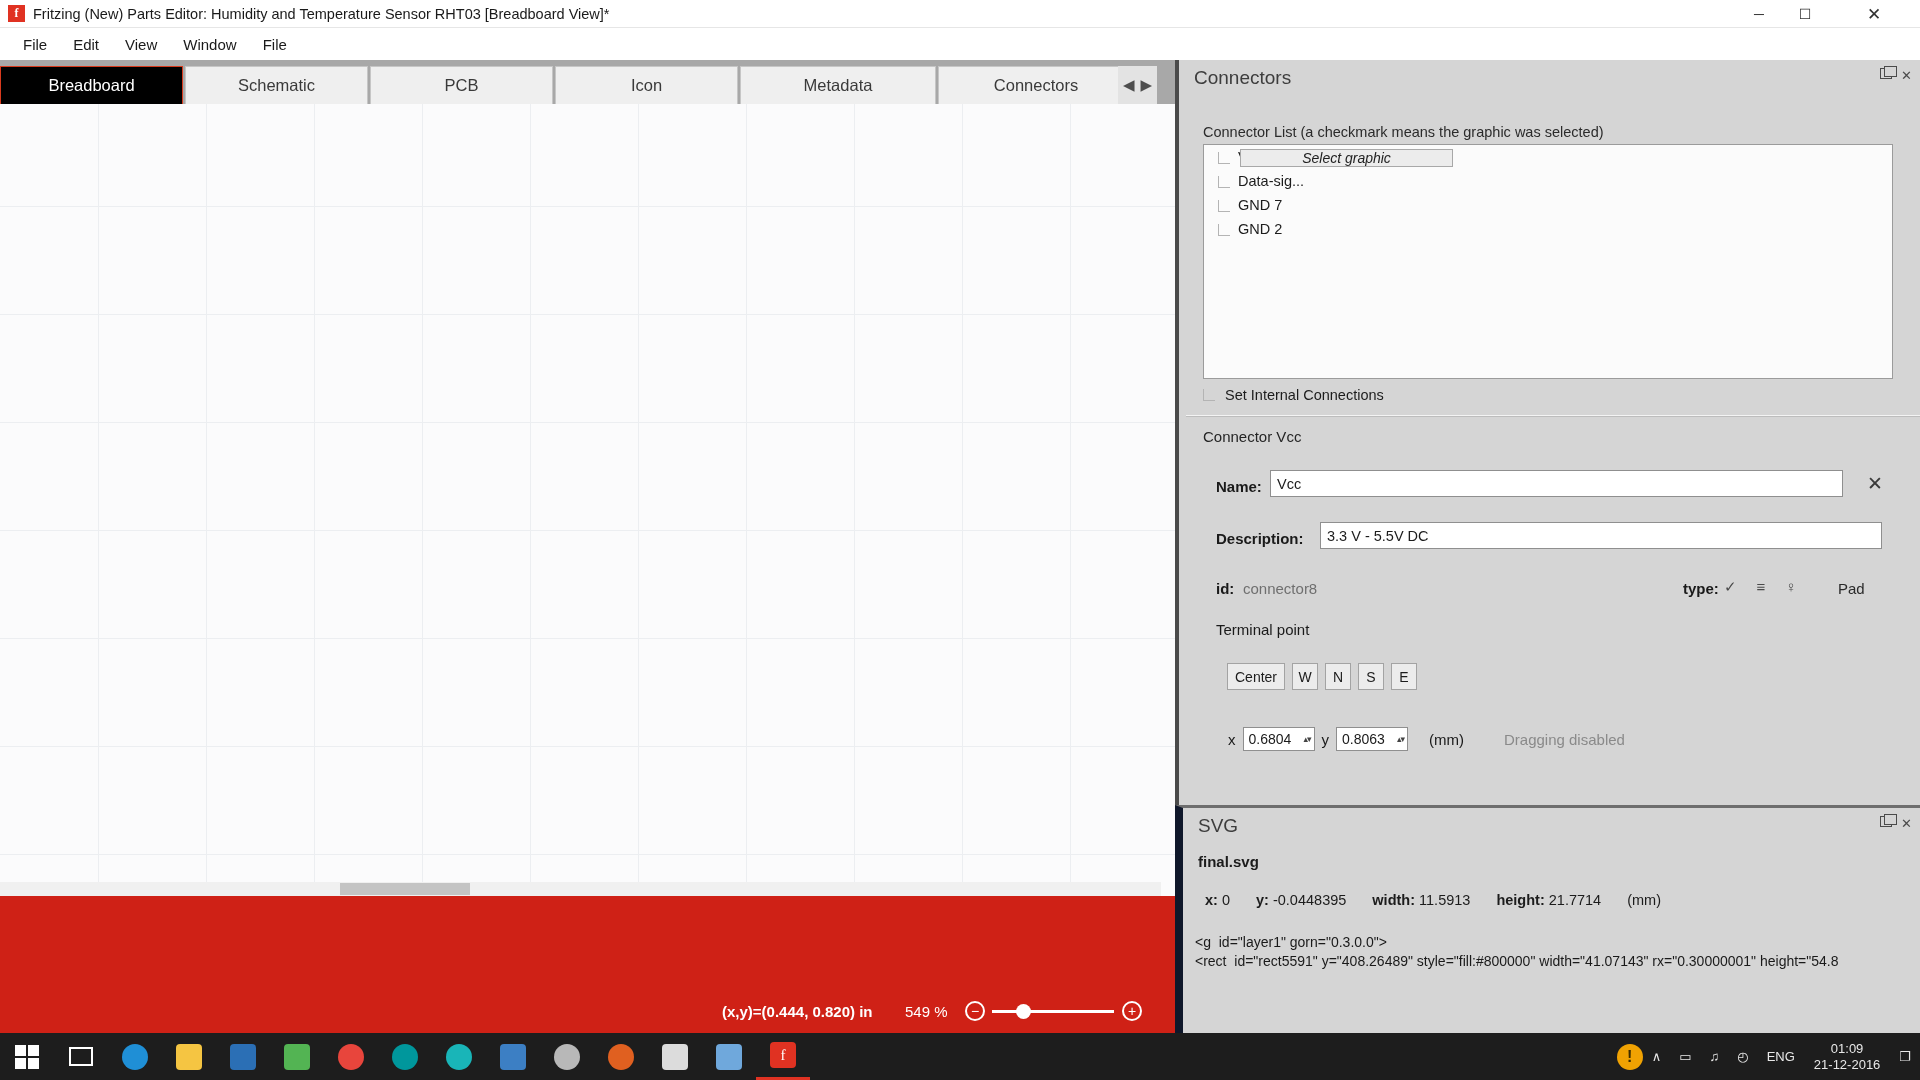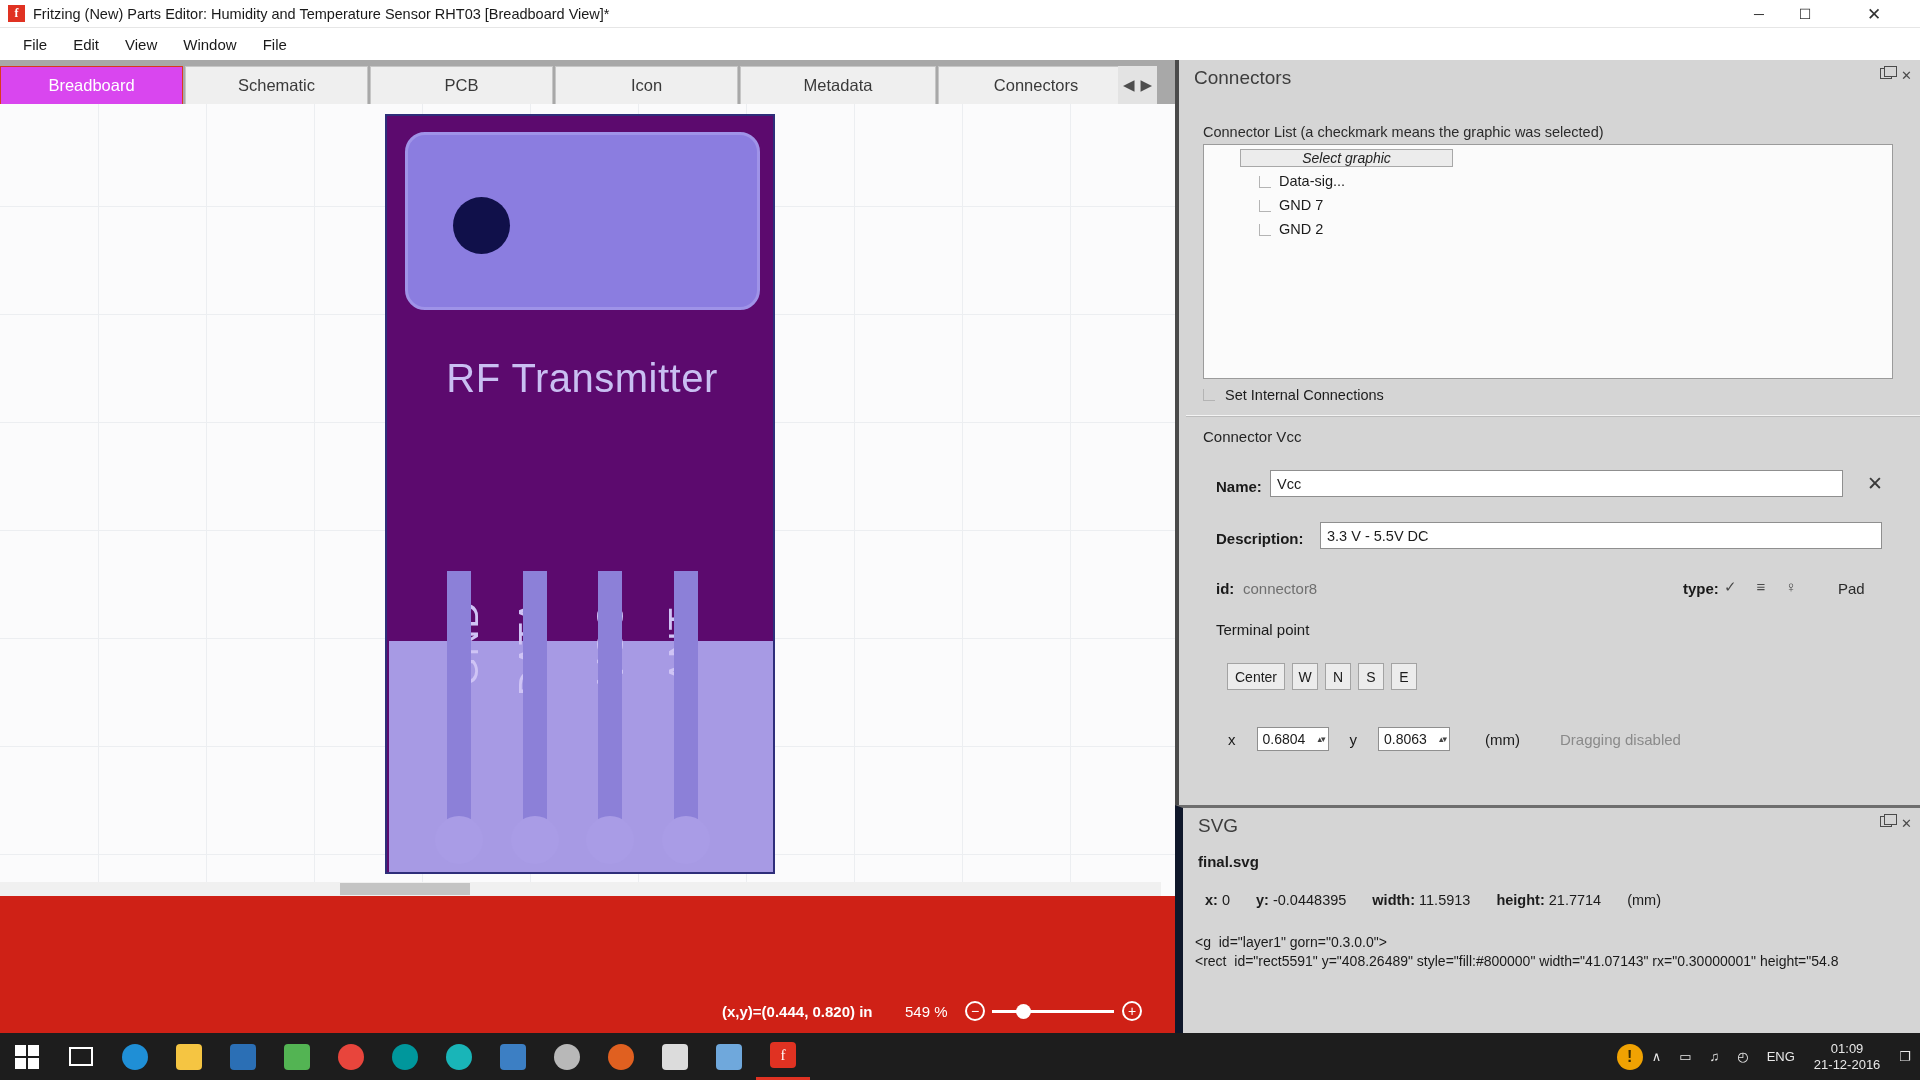--- a/index.html
+++ b/index.html
@@ -49,21 +49,21 @@
     position: absolute; top: 60px; left: 0; width: 1175px; height: 44px;
     background: #a8a8a8; display: flex; align-items: flex-end;
   }
   .tab {
     height: 38px; margin-right: 2px;
     background: #efefef; color: #3a3a3a;
     display: flex; align-items: center; justify-content: center;
     font-size: 16.5px; border: 1px solid #c6c6c6; border-bottom: none;
     white-space: nowrap;
   }
-  .tab.active { background: #d946ef; color: #ffffff; border-color: #d93b1e; }
+  .tab.active { background: #000000; color: #ffffff; border-color: #d93b1e; }
   .tab-w1 { width: 183px; }
   .tab-w2 { width: 196px; }
   .tab-arrows {
     display: flex; align-items: center; height: 38px;
     background: #e3e3e3; padding: 0 2px; margin-left: -18px;
     position: relative; z-index: 3;
   }
   .tab-arrow { font-size: 15px; color: #4d4d4d; padding: 0 3px; }
 
   
@@ -181,21 +181,21 @@
   }
 
   .conn-hint { position: absolute; left: 1203px; top: 124px; font-size: 14.5px; color: #2b2b2b; }
 
   .conn-list {
     position: absolute; left: 1203px; top: 144px; width: 690px; height: 235px;
     background: #fbfbfb; border: 1px solid #9b9b9b;
   }
   .conn-row {
     position: relative; height: 24px; display: flex; align-items: center;
-    padding-left: 34px; font-size: 14.5px; color: #1c1c1c; margin-left: 41px;
+    padding-left: 34px; font-size: 14.5px; color: #1c1c1c;
   }
   .cbox {
     position: absolute; left: 14px; top: 7px; width: 12px; height: 12px;
     border-left: 1.5px solid #b4b4b4; border-bottom: 1.5px solid #b4b4b4;
   }
   .select-graphic {
     position: absolute; left: 1240px; top: 149px; width: 213px; height: 18px;
     background: #ececec; border: 1px solid #a8a8a8; font-size: 14px;
     color: #1f1f1f; display: flex; align-items: center; justify-content: center; font-style: italic;
   }
@@ -232,21 +232,21 @@
   .term-btns { position: absolute; left: 1227px; top: 663px; display: flex; gap: 7px; }
   .term-btn {
     background: #ececec; border: 1px solid #a3a3a3; font-size: 14px; color: #1c1c1c;
     height: 27px; display: flex; align-items: center; justify-content: center;
   }
 
   .xy-row { position: absolute; left: 1228px; top: 727px; display: flex; align-items: center; font-size: 15px; color: #1a1a1a; }
   .spin {
     background: #ffffff; border: 1px solid #8f8f8f; width: 72px; height: 24px;
     display: flex; align-items: center; padding-left: 5px; font-size: 14px;
-    position: relative; margin: 0 21px;
+    position: relative; margin: 0 7px;
   }
   .spin::after {
     content: "\25B4\25BE"; position: absolute; right: 3px; font-size: 9px;
     line-height: 8px; color: #444; letter-spacing: -1px;
   }
   .unit-mm { margin-left: 14px; }
   .drag-dis { margin-left: 40px; color: #8a8a8a; }
 
   
   .svg-panel {
@@ -321,42 +321,20 @@
     <div class="tab tab-w2">Connectors</div>
     <div class="tab-arrows">
       <span class="tab-arrow">◀</span>
       <span class="tab-arrow">▶</span>
     </div>
   </div>
 
   <div class="canvas-wrap">
     <div class="grid"></div>
 
-    <div class="part">
-      <div class="part-lower"></div>
-      <div class="part-top-box">
-        <div class="part-dot"></div>
-      </div>
-      <div class="part-title">RF Transmitter</div>
-
-      <div class="pin-label" style="left:58px;  top:570px;">GND</div>
-      <div class="pin-label" style="left:125px; top:580px;">DATA</div>
-      <div class="pin-label" style="left:203px; top:568px;">VCC</div>
-      <div class="pin-label" style="left:275px; top:568px;">ANT</div>
-
-      <div class="leg" style="left:60px;"></div>
-      <div class="leg" style="left:136px;"></div>
-      <div class="leg" style="left:211px;"></div>
-      <div class="leg" style="left:287px;"></div>
-
-      <div class="pad" style="left:48px;"></div>
-      <div class="pad" style="left:124px;"></div>
-      <div class="pad" style="left:199px;"></div>
-      <div class="pad" style="left:275px;"></div>
-    </div>
 
     <div class="hscroll">
       <div class="hscroll-thumb"></div>
     </div>
   </div>
 
   <div class="vscroll">
     <div class="vscroll-thumb"></div>
   </div>
 

